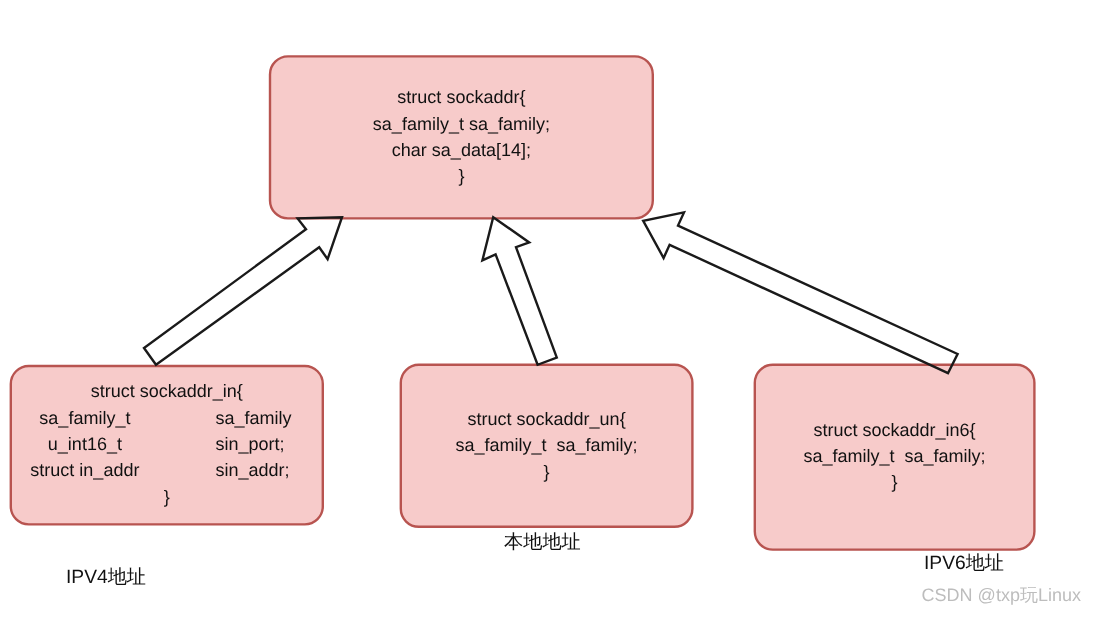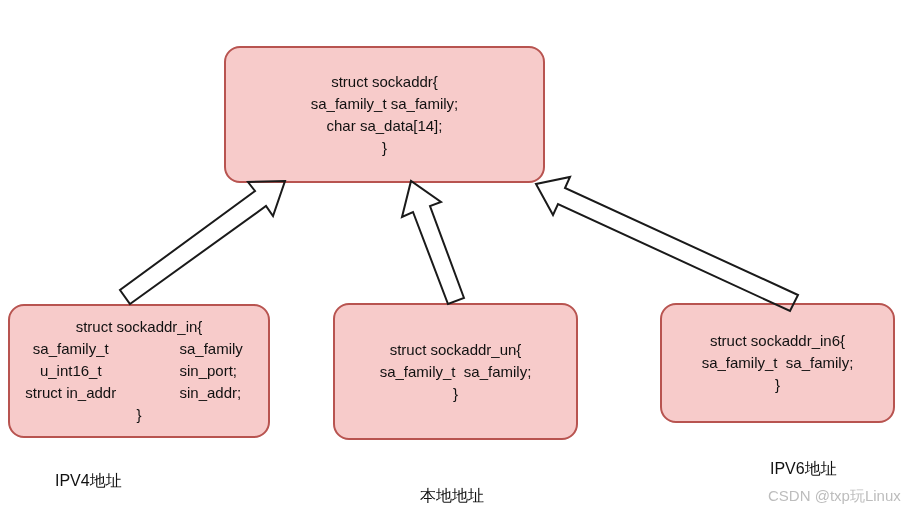--- a/index.html
+++ b/index.html
@@ -21,34 +21,34 @@
     display: flex;
     flex-direction: column;
     justify-content: center;
     align-items: center;
     font-size: 15px;
     line-height: 22px;
   }
   .node-parent { left: 224px; top: 46px;  width: 321px; height: 137px; }
   .node-ipv4   { left: 8px;   top: 304px; width: 262px; height: 134px; }
   .node-local  { left: 333px; top: 303px; width: 245px; height: 137px; }
-  .node-ipv6   { left: 660px; top: 303px; width: 235px; height: 120px; align-items: center; }
+  .node-ipv6   { left: 628px; top: 303px; width: 235px; height: 156px; align-items: center; }
   .code-line { white-space: pre; text-align: center; }
   .field-row { display: flex; justify-content: center; width: 100%; }
   .field-type { width: 140px; text-align: center; white-space: pre; }
   .field-name { width: 102px; text-align: left; white-space: pre; margin-left: 48px; }
   .float-label {
     position: absolute;
     font-size: 16px;
     color: #111111;
     white-space: nowrap;
   }
   .label-parent { left: 588px; top: 89px; }
   .label-ipv4   { left: 55px;  top: 471px; }
-  .label-local  { left: 420px; top: 442px; margin-top: 44px; }
+  .label-local  { left: 420px; top: 442px; }
   .label-ipv6   { left: 770px; top: 459px; }
   .watermark {
     position: absolute;
     left: 768px;
     top: 487px;
     font-size: 15px;
     color: var(--wm-color, #bdbdbd);
     white-space: nowrap;
   }
   svg.arrows {

